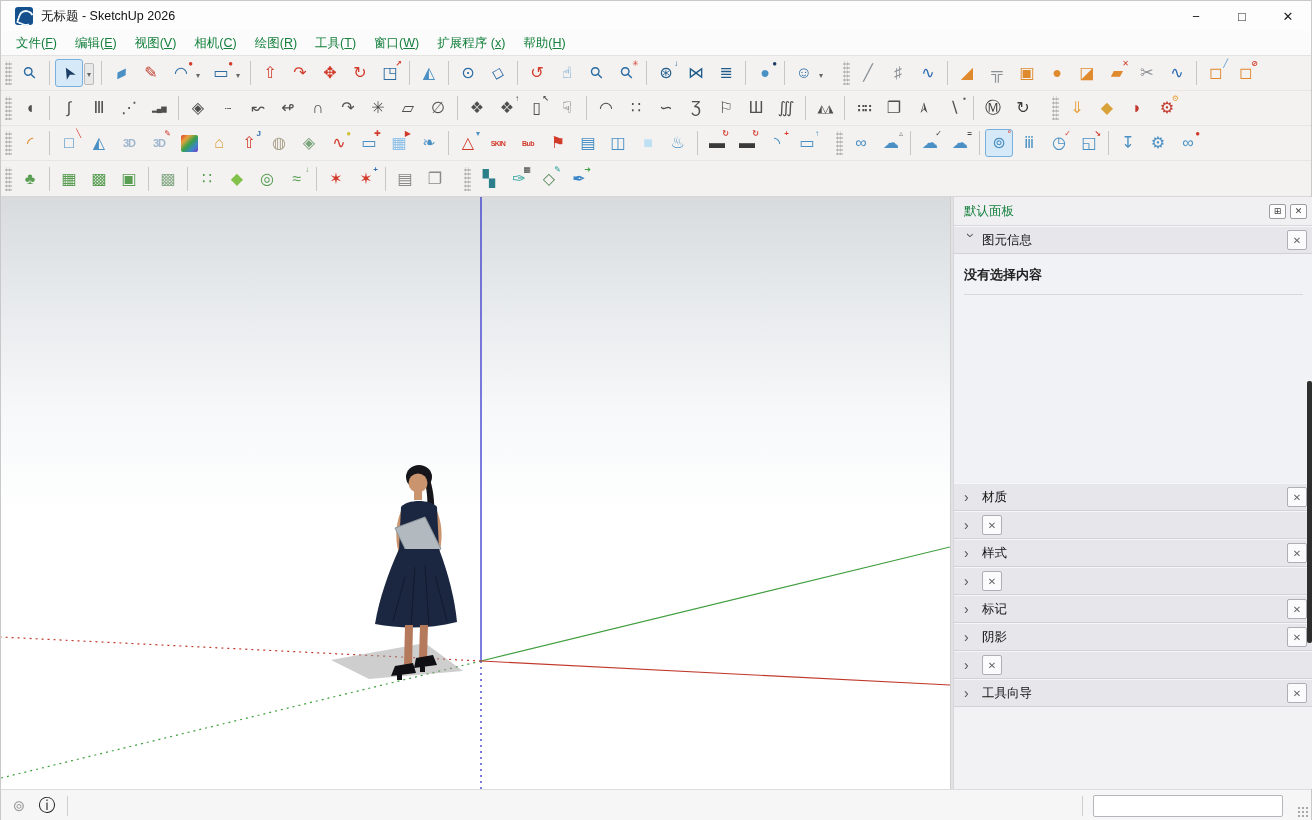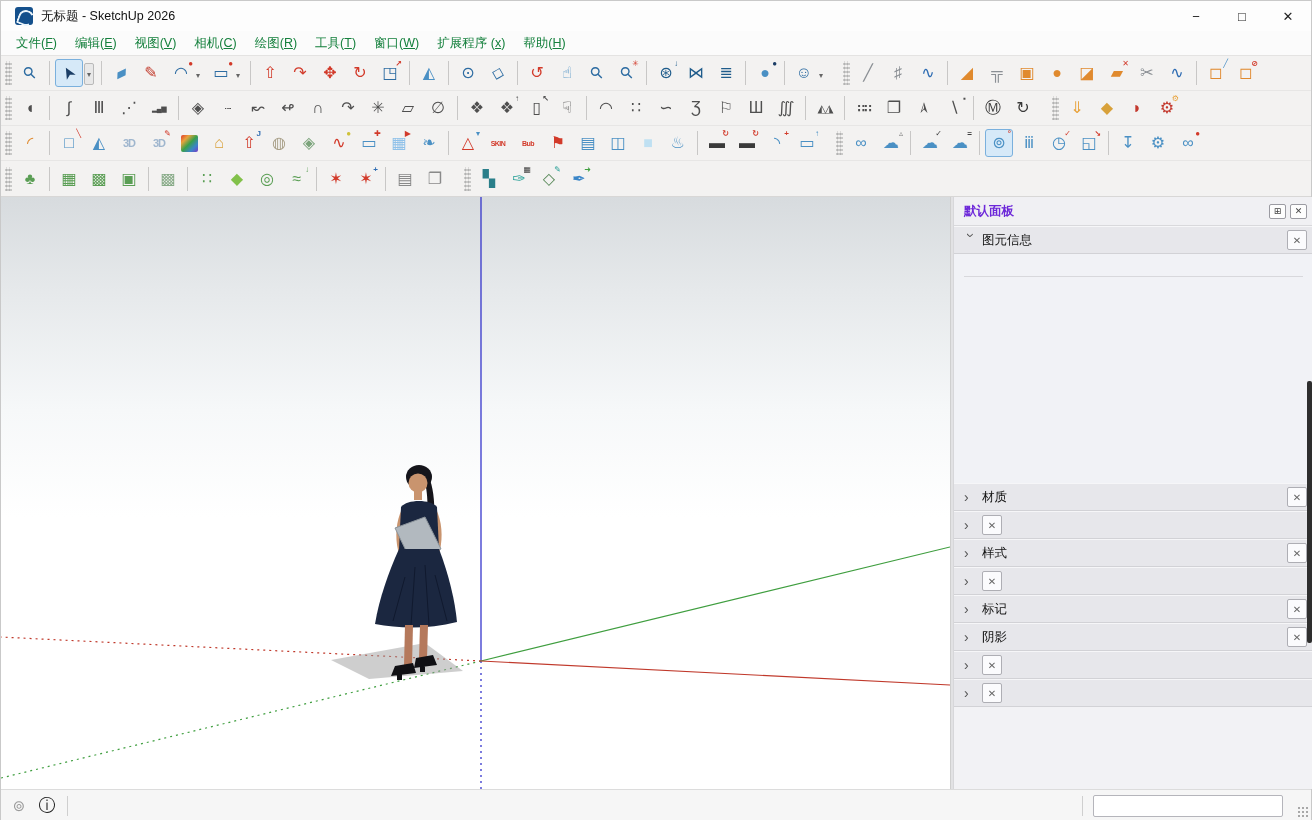--- a/index.html
+++ b/index.html
@@ -40,21 +40,21 @@
   .rainbow-box { width:17px; height:17px; border-radius:2px; background:linear-gradient(135deg,#e23a2a 0%,#e8a33d 25%,#3aa04a 50%,#3a86c8 75%,#7a3ac8 100%); }
 
   
   .viewport { position:absolute; left:0; top:196px; width:949px; height:592px; background:linear-gradient(180deg,#d7dbde 0%,#e6e9eb 16%,#f6f8f9 36%,#ffffff 54%,#ffffff 100%); overflow:hidden; }
   .viewport svg { display:block; }
   .splitter { position:absolute; left:949px; top:196px; width:3px; height:592px; background:#e2e2e4; border-left:1px solid #cfcfcf; }
 
   
   .panel { position:absolute; left:952px; top:196px; width:360px; height:592px; background:#f2f2f5; border-left:1px solid #d7d7da; }
   .panel-titlebar { height:29px; background:#f0f0f3; border-bottom:1px solid #d9d9dc; display:flex; align-items:center; padding:0 6px 0 10px; }
-  .panel-title { font-weight:bold; font-size:12.5px; color:#6d28d9; flex:1; }
+  .panel-title { font-weight:normal; font-size:12.5px; color:#15803d; flex:1; }
   .panel-title-btn { width:17px; height:15px; border:1px solid #9b9ba2; border-radius:2px; background:#fdfdfd; font-size:9px; color:#444; display:flex; align-items:center; justify-content:center; margin-left:4px; }
   .section-header { height:28px; background:#e7e7eb; border-top:1px solid #f6f6f8; border-bottom:1px solid #d2d2d6; display:flex; align-items:center; padding:0 6px 0 10px; }
   .section-chevron { font-size:14px; color:#555; width:18px; }
   .section-chevron.open { display:inline-block; transform:rotate(90deg); width:14px; margin-right:4px; }
   .section-label { flex:1; font-size:12.5px; color:#111; }
   .section-close { width:20px; height:20px; border:1px solid #aeaeb4; border-radius:2px; background:#fbfbfd; color:#666; font-size:10px; display:flex; align-items:center; justify-content:center; }
   .entity-content { height:229px; background:#f1f2f6; padding:12px 10px 0 10px; }
   .entity-empty { font-weight:bold; font-size:13px; color:#222; }
   .entity-divider { margin-top:10px; border-top:1px solid #d8d8dc; }
   .panel-scrollthumb { position:absolute; right:1px; top:184px; width:5px; height:262px; background:#2e2e2e; border-radius:2px; }
@@ -602,20 +602,21 @@
       <div class="panel-title">默认面板</div>
       <div class="panel-title-btn">⊞</div>
       <div class="panel-title-btn">✕</div>
     </div>
     <div class="section-header">
       <span class="section-chevron open">›</span>
       <span class="section-label">图元信息</span>
       <span class="section-close">✕</span>
     </div>
     <div class="entity-content">
+      <div class="entity-empty">没有选择内容</div>
       <div class="entity-divider"></div>
     </div>
     <div id="panel-sections">
         <div class="section-header">
           <span class="section-chevron">›</span>
           <span class="section-label">材质</span>
           <span class="section-close">✕</span>
         </div>
         <div class="section-header">
           <span class="section-chevron">›</span>
@@ -639,20 +640,21 @@
           <span class="section-chevron">›</span>
           <span class="section-label">阴影</span>
           <span class="section-close">✕</span>
         </div>
         <div class="section-header">
           <span class="section-chevron">›</span>
           <span class="section-close">✕</span>
         </div>
         <div class="section-header">
           <span class="section-chevron">›</span>
+          <span class="section-label">工具向导</span>
           <span class="section-close">✕</span>
         </div>
       </div>
     <div class="panel-scrollthumb"></div>
   </div>
 
   <div class="statusbar">
     <div class="status-icon" style="color:#9a9a9a;">⊚</div>
     <div class="status-icon" style="color:#1a1a1a; font-size:17px;">ⓘ</div>
     <div class="status-sep"></div>

